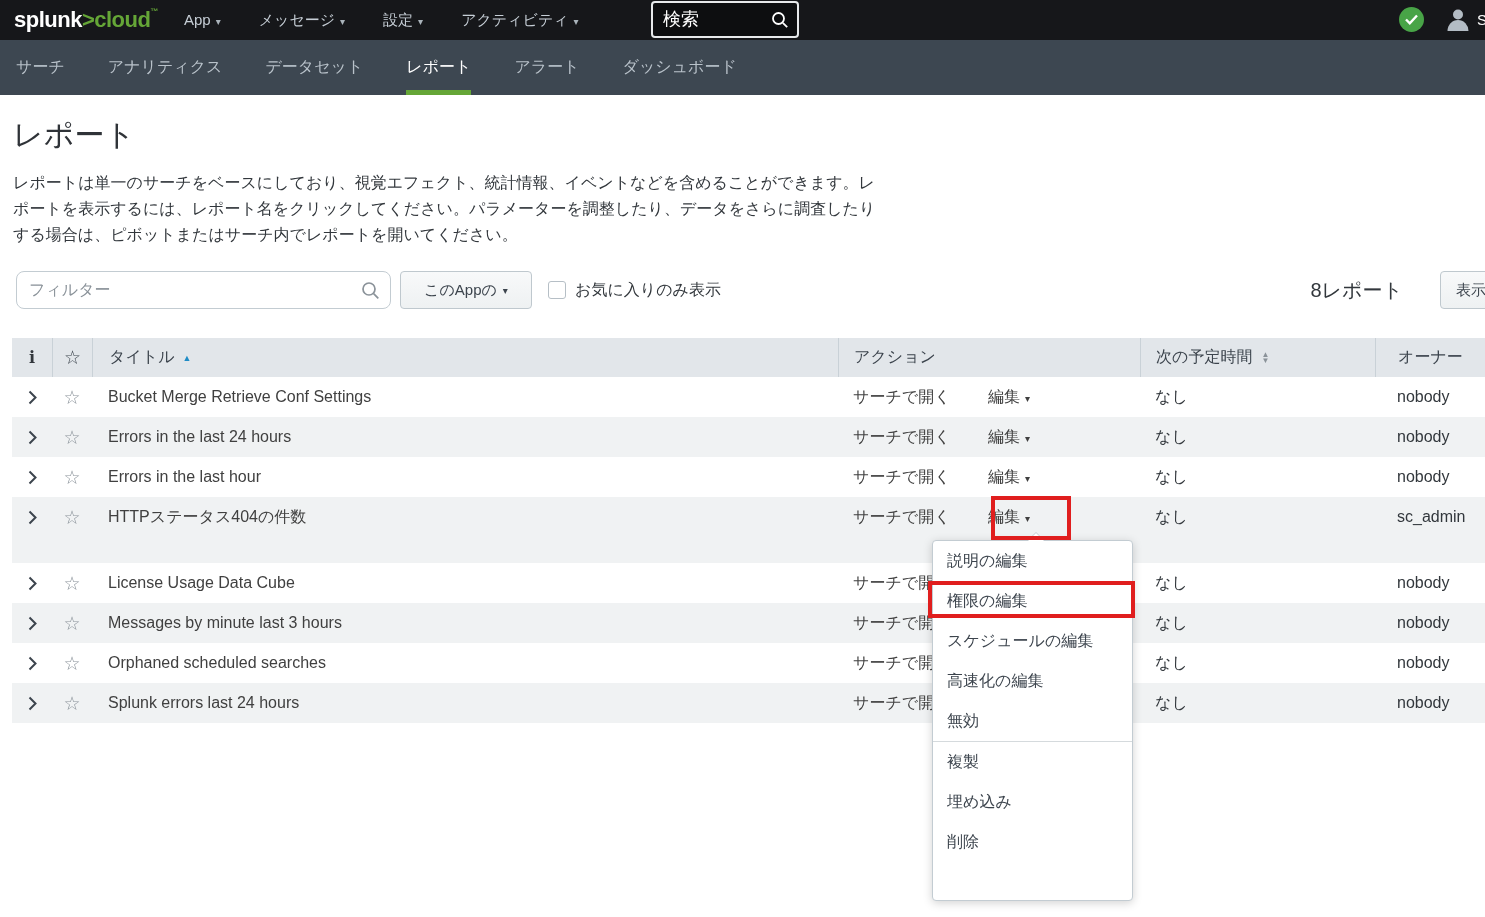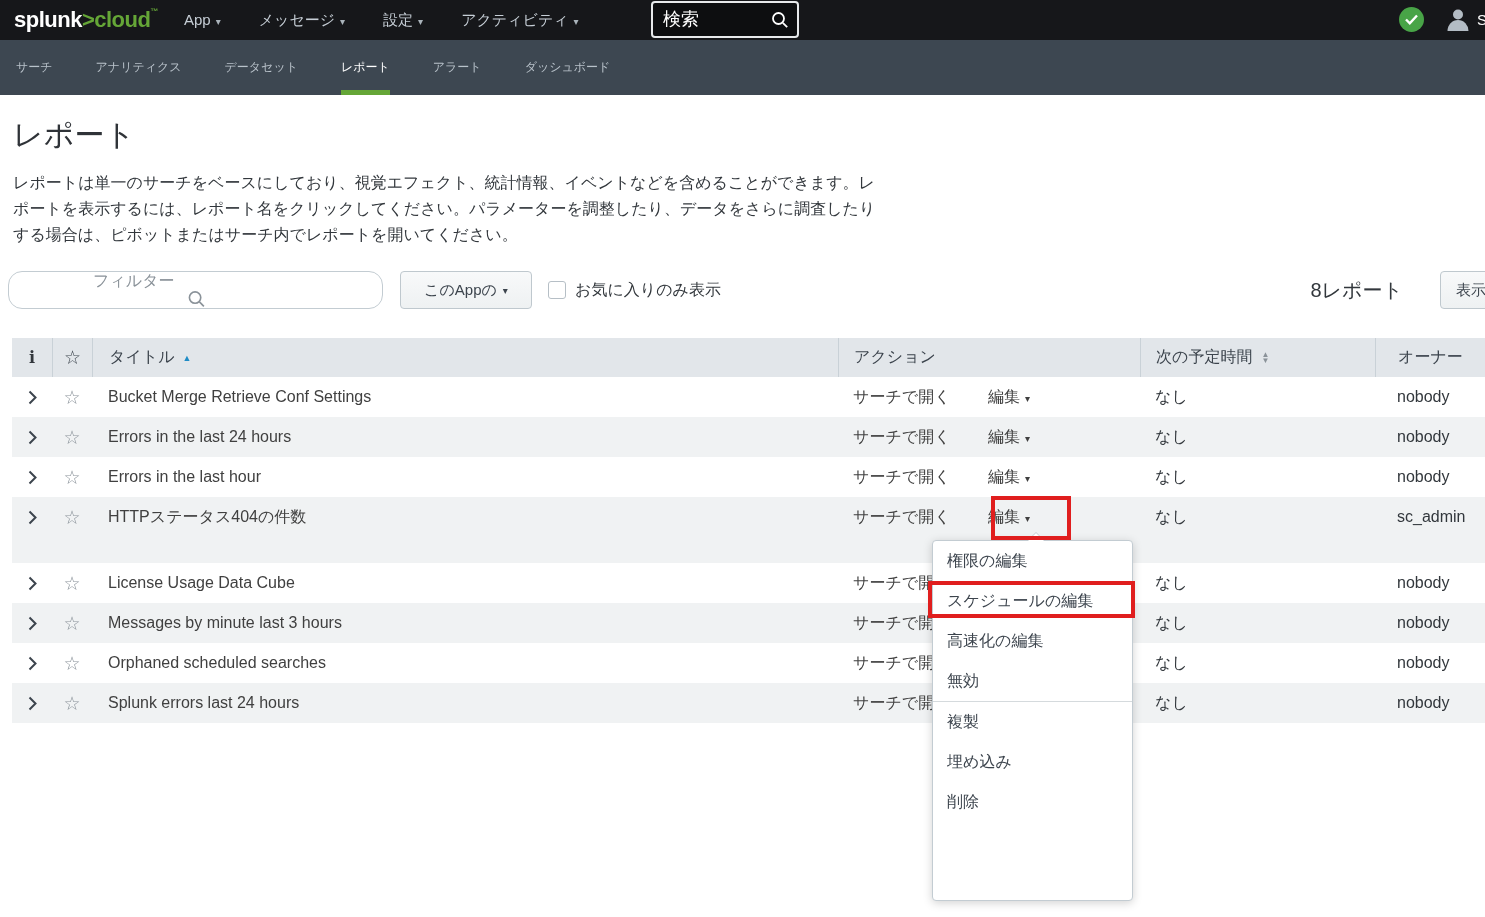--- a/index.html
+++ b/index.html
@@ -21,33 +21,33 @@
   .topsearch input { flex:1; background:transparent; border:none; outline:none;
     color:#fff; font-size:18px; width:90px; font-family:inherit; }
   .topsearch input::placeholder { color:#fff; opacity:1; }
   .status-ok { position:absolute; left:1399px; top:7px; width:25px; height:25px;
     border-radius:50%; background:#48a447; display:flex; align-items:center; justify-content:center; }
   .user-area { position:absolute; left:1445px; top:6px; display:flex; align-items:center; color:#fff; font-size:15px; }
   .user-name { margin-left:6px; }
 
   
   .appnav { height:55px; background:#3d4751; display:flex; align-items:stretch; padding-left:16px; }
-  .appnav-item { display:flex; align-items:center; color:#b9c2ca; font-size:12px;
+  .appnav-item { display:flex; align-items:center; color:#b9c2ca; font-size:16px;
     margin-right:43px; cursor:pointer; border-bottom:5px solid transparent; padding-top:5px; white-space:nowrap;text-align:right; }
   .appnav-item.active { color:#fff; border-bottom-color:#65a637; }
 
   
   .page-title { margin:20px 0 0 13px; font-size:30px; font-weight:400; color:#2f3338; }
   .page-desc { margin:14px 0 0 13px; width:876px; font-size:16px; line-height:26px; color:#32373c; }
 
   
   .toolbar { position:absolute; left:0; top:271px; width:1485px; height:38px; }
-  .filter-box { position:absolute; left:8px; top:0; width:375px; height:38px;
-    border:1px solid #c3ccd2; border-radius:14px; background:#fff;
-    display:flex; align-items:center; padding:0 10px 0 12px;flex-direction:column; }
+  .filter-box { position:absolute; left:16px; top:0; width:375px; height:38px;
+    border:1px solid #c3ccd2; border-radius:8px; background:#fff;
+    display:flex; align-items:center; padding:0 10px 0 12px; }
   .filter-box input { flex:1; border:none; outline:none; font-size:16px; color:#32373c; font-family:inherit; }
   .filter-box input::placeholder { color:#8a9299; opacity:1; }
   .app-scope-btn { position:absolute; left:400px; top:0; width:132px; height:38px;
     border:1px solid #bfc8ce; border-radius:4px; background:linear-gradient(#f8f9fa,#eef1f2);
     font-size:15px; color:#3c444d; display:flex; align-items:center; justify-content:center; cursor:pointer; }
   .app-scope-btn .caret { font-size:10px; margin-left:6px; color:#3c444d; }
   .fav-check { position:absolute; left:548px; top:10px; width:18px; height:18px;
     border:1px solid #b6bfc6; border-radius:3px; background:#fff; cursor:pointer; }
   .fav-label { position:absolute; left:575px; top:0; line-height:38px; font-size:16px; color:#32373c; }
   .report-count { position:absolute; right:82px; top:0; line-height:38px; font-size:20px; color:#32373c; }
@@ -362,20 +362,21 @@
       <a class="tlink"><span>編集</span><span class="edit-caret">▾</span></a>
     </div>
     <div class="td c-next c-next-val">なし</div>
     <div class="td c-owner c-owner-val">nobody</div>
   </div>
 </div>
 
 <div class="edit-menu">
   <div class="notch"></div>
   <div class="notch-inner"></div>
+  <div class="menu-item">説明の編集</div>
   <div class="menu-item">権限の編集</div>
   <div class="menu-item">スケジュールの編集</div>
   <div class="menu-item">高速化の編集</div>
   <div class="menu-item">無効</div>
   <div class="menu-divider"></div>
   <div class="menu-item">複製</div>
   <div class="menu-item">埋め込み</div>
   <div class="menu-item">削除</div>
 </div>
 

